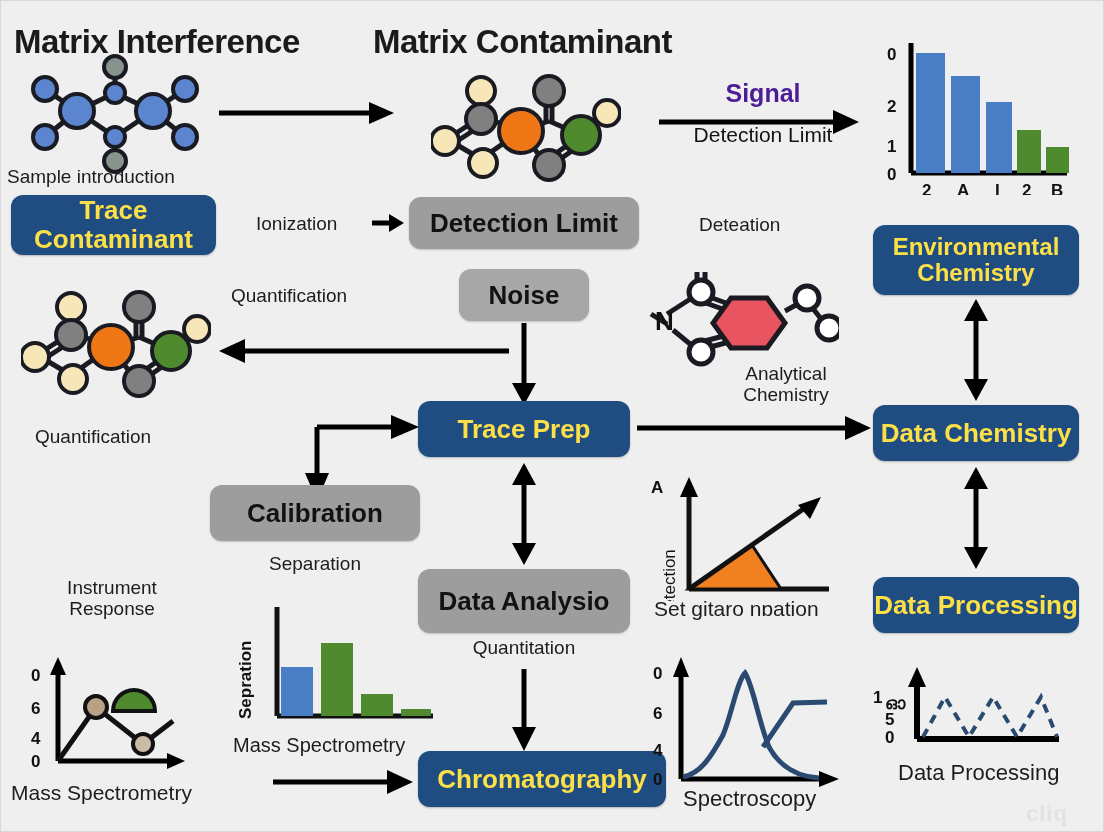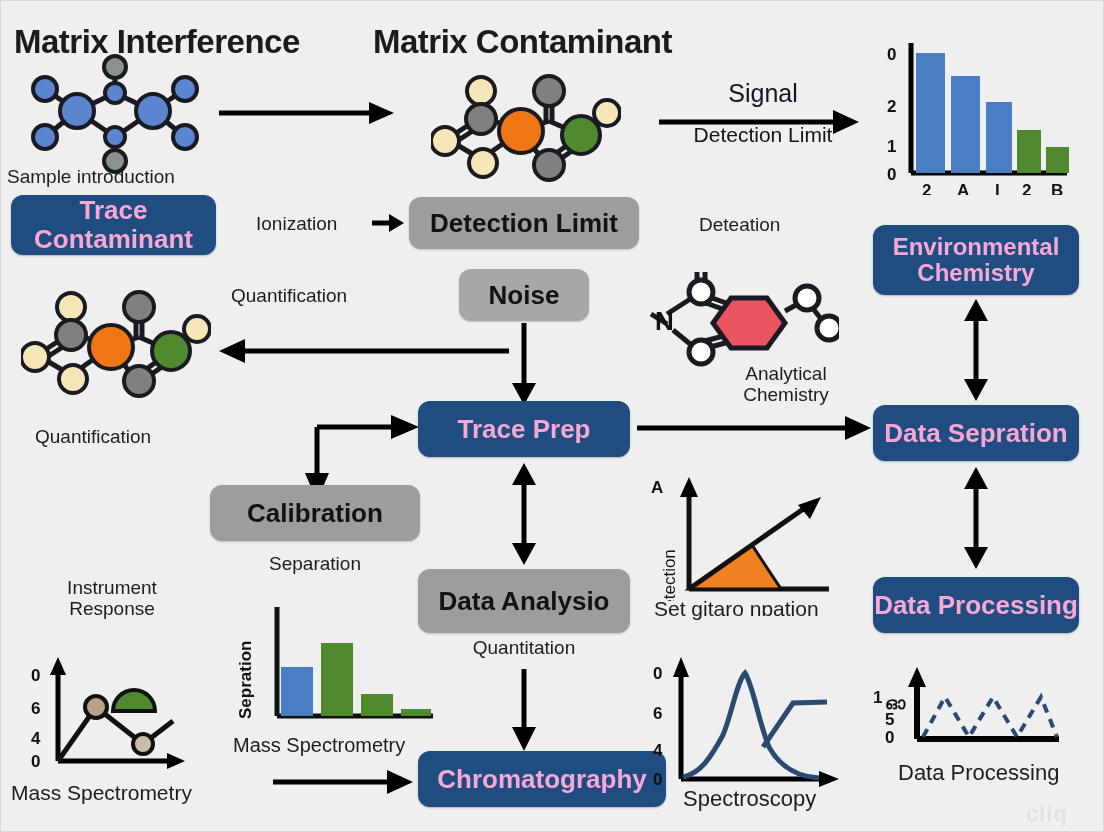--- a/index.html
+++ b/index.html
@@ -26,39 +26,39 @@
   }
   .cap-c{text-align:center;}
   
   .box{
     border-radius:12px;
     display:flex;align-items:center;justify-content:center;
     text-align:center;line-height:1.1;
     box-sizing:border-box;
   }
   .box-blue{
-    background:#1f4c81;color:#f9a8d4;
+    background:#1f4c81;color:#fde047;
     font-size:26px;font-weight:700;
     box-shadow:0 1px 2px rgba(0,0,0,.25);
   }
   .box-gray{
     background:#9d9d9d;color:#121212;
     font-size:26px;font-weight:700;
     box-shadow:0 1px 2px rgba(0,0,0,.2);
   }
   .box-gray-soft{background:#a7a7a7;}
   
   svg.arr{position:absolute;overflow:visible;}
   .aline{stroke:#000;stroke-width:5;fill:none;}
   .ahead{fill:#000;}
   
   .frac{
     text-align:center;white-space:nowrap;
   }
-  .frac .num{font-size:25px;font-weight:400;color:#0f172a;line-height:1;}
+  .frac .num{font-size:25px;font-weight:700;color:#4c1d95;line-height:1;}
   .frac .den{font-size:21px;color:#141414;line-height:1.15;}
   
   .chart{position:absolute;}
   .axl{font-size:17px;font-weight:700;fill:#111;}
   .wm{
     position:absolute;color:#e2e2e2;font-size:22px;font-weight:700;
     letter-spacing:1px;user-select:none;
   }
 </style>
 </head>
@@ -181,21 +181,21 @@
     <span>Environmental</span>
     <span>Chemistry</span>
   </div>
 
   <svg class="arr" style="left:962px;top:298px;" width="26" height="102">
     <line class="aline" x1="13" y1="18" x2="13" y2="84"></line>
     <polygon class="ahead" points="1,22 13,0 25,22"></polygon>
     <polygon class="ahead" points="1,80 13,102 25,80"></polygon>
   </svg>
 
-  <div class="abs box box-blue" style="left:872px;width:206px;top:404px;height:56px;">Data Sepration</div>
+  <div class="abs box box-blue" style="left:872px;width:206px;top:404px;height:56px;">Data Chemistry</div>
 
   <svg class="arr" style="left:962px;top:466px;" width="26" height="102">
     <line class="aline" x1="13" y1="18" x2="13" y2="84"></line>
     <polygon class="ahead" points="1,22 13,0 25,22"></polygon>
     <polygon class="ahead" points="1,80 13,102 25,80"></polygon>
   </svg>
 
   <div class="abs box box-blue" style="left:872px;width:206px;top:576px;height:56px;">Data Processing</div>
 
   <svg class="abs" style="left:20px;top:288px;" width="190" height="110">

